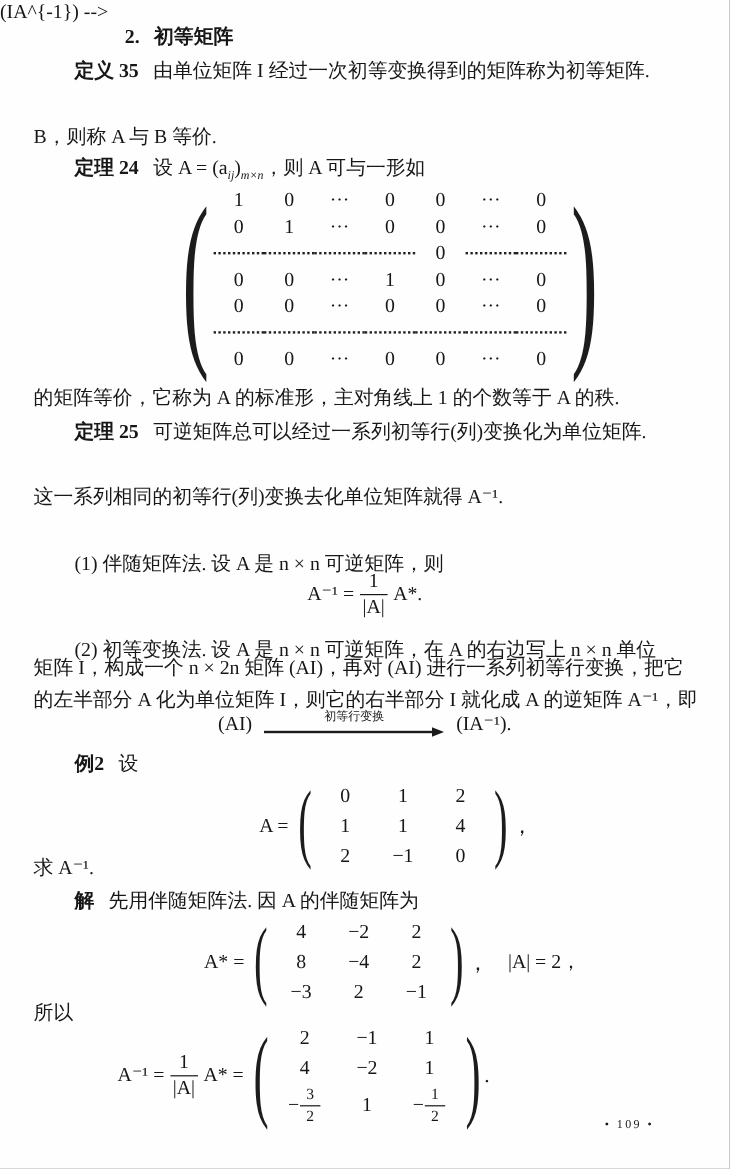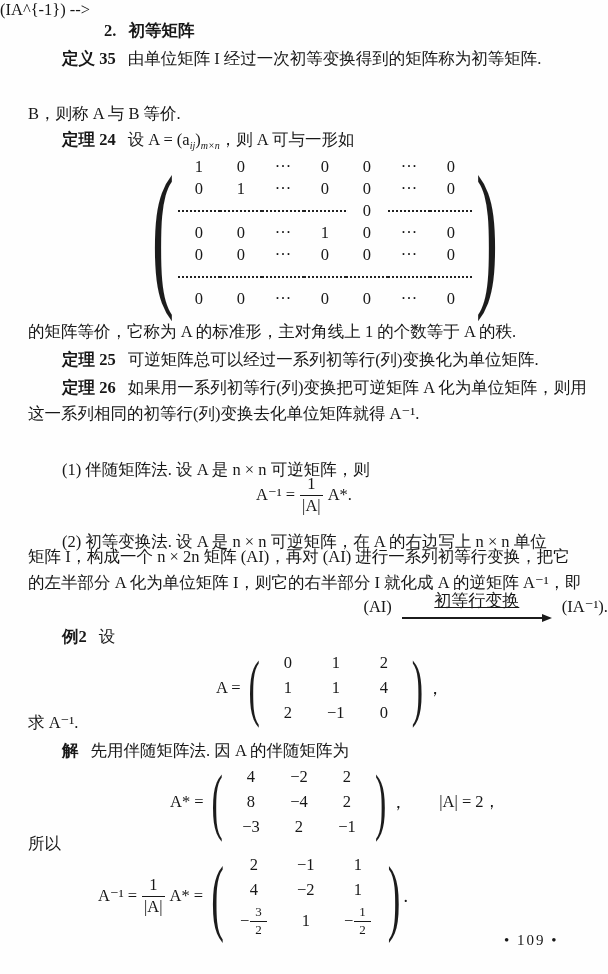--- a/index.html
+++ b/index.html
@@ -26,28 +26,28 @@
   .m3 .mrow{height:25px;}
   .m3 .mcell{width:48px;text-align:center;}
   .m3f .mrow{min-height:25px;}
   .m3f .mcell{width:52px;text-align:center;display:inline-flex;justify-content:center;align-items:center;}
   .mcell.dotfill{height:0;border-bottom:2px dotted #222;align-self:center;}
   .frac{display:inline-flex;flex-direction:column;text-align:center;vertical-align:middle;line-height:1.25;margin:0 5px;}
   .fnum{border-bottom:1.6px solid #171717;padding:0 5px;}
   .fden{padding:0 2px;}
   .cfrac{font-size:13px;margin:2px 1px;}
   .tail{margin-left:3px;font-size:18px;}
-  .extra{margin-left:32px;}
+  .extra{margin-left:16px;}
   .fline{display:inline-flex;align-items:center;}
   .arrowbox{display:inline-flex;flex-direction:column;align-items:center;margin:0 10px;vertical-align:middle;}
-  .alabel{font-size:17px;line-height:1.1;margin-bottom:3px;text-decoration:underline;}
+  .alabel{font-size:10px;line-height:1.1;margin-bottom:3px;}
   .ashaftrow{display:flex;align-items:center;}
   .ashaft{width:140px;height:2px;background:#1b1b1b;}
   .ahead{width:0;height:0;border-left:10px solid #1b1b1b;border-top:4.5px solid transparent;border-bottom:4.5px solid transparent;}
-  .pagenum{position:absolute;font-size:15px;letter-spacing:2px;}
+  .pagenum{position:absolute;font-size:10px;letter-spacing:2px;}
 </style>
 </head>
 <body>
 
 <div class="page">
 
   
   <div class="line" style="left:62px;top:20px;margin-left:42px;">
     <span class="lead">2.</span><span class="bold">初等矩阵</span>
   </div>
@@ -142,23 +142,20 @@
   <div class="line" style="left:28px;top:321px;">
     <span>的矩阵等价，它称为 A 的标准形，主对角线上 1 的个数等于 A 的秩.</span>
   </div>
 
   
   <div class="line" style="left:62px;top:349px;">
     <span class="lead">定理 25</span><span>可逆矩阵总可以经过一系列初等行(列)变换化为单位矩阵.</span>
   </div>
 
   
-  <div class="line" style="left:62px;top:377px;">
-    <span class="lead">定理 26</span><span>如果用一系列初等行(列)变换把可逆矩阵 A 化为单位矩阵，则用</span>
-  </div>
   <div class="line" style="left:28px;top:403px;">
     <span>这一系列相同的初等行(列)变换去化单位矩阵就得 A⁻¹.</span>
   </div>
 
   
 
   
   <div class="line" style="left:62px;top:459px;">
     <span>(1) 伴随矩阵法. 设 A 是 n × n 可逆矩阵，则</span>
   </div>
@@ -180,21 +177,21 @@
     <span>(2) 初等变换法. 设 A 是 n × n 可逆矩阵，在 A 的右边写上 n × n 单位</span>
   </div>
   <div class="line" style="left:28px;top:546px;">
     <span>矩阵 I，构成一个 n × 2n 矩阵 (AI)，再对 (AI) 进行一系列初等行变换，把它</span>
   </div>
   <div class="line" style="left:28px;top:572px;">
     <span>的左半部分 A 化为单位矩阵 I，则它的右半部分 I 就化成 A 的逆矩阵 A⁻¹，即</span>
   </div>
 
    (IA^{-1}) --&gt;
-  <div class="line center" style="top:592px;text-align:right;">
+  <div class="line center" style="top:592px;">
     <span class="fline">
       <span>(AI)</span>
       <span class="arrowbox">
         <span class="alabel">初等行变换</span>
         <span class="ashaftrow">
           <span class="ashaft"></span>
           <span class="ahead"></span>
         </span>
       </span>
       <span>(IA⁻¹).</span>

